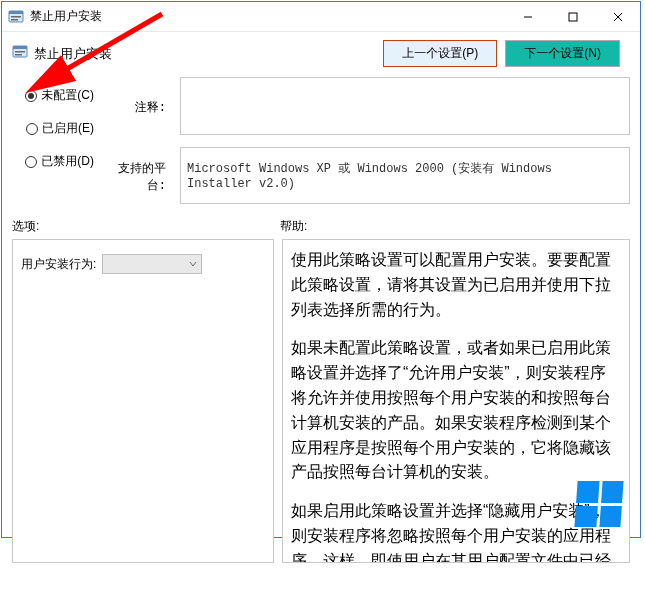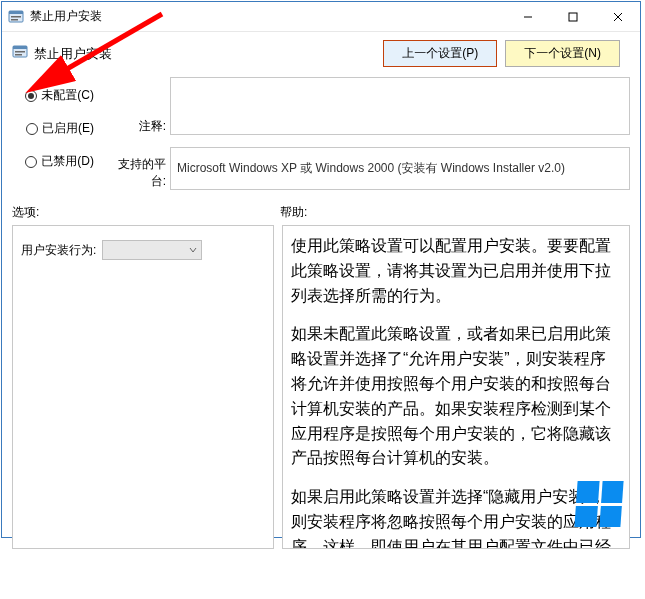--- a/index.html
+++ b/index.html
@@ -72,21 +72,21 @@
   .nav-btn {
     border: 1px solid #c2410c;
     background: #e5f1fb;
     padding: 4px 18px;
     font-size: 12px;
     min-width: 92px;
     text-align: center;
   }
   .nav-btn.secondary {
     border: 1px solid #adadad;
-    background: #fef9c3;
+    background: #14b8a6;
   }
   
   .content {
     display: flex;
     padding: 0 10px;
     gap: 10px;
     position: relative;
   }
   .left-col {
     width: 82px;
@@ -116,22 +116,23 @@
     border-radius: 50%;
   }
   .right-col {
     flex: 1;
     display: flex;
     flex-direction: column;
     gap: 6px;
   }
   .field-row {
     display: flex;
-    align-items: flex-end;
-    gap: 4px;
+    align-items: center;
+    gap: 14px;
+    font-family: Liberation Mono, monospace;
   }
   .field-label {
     width: 62px;
     text-align: right;
     padding-top: 2px;
     font-size: 12px;
   }
   .comment-box {
     flex: 1;
     height: 58px;

